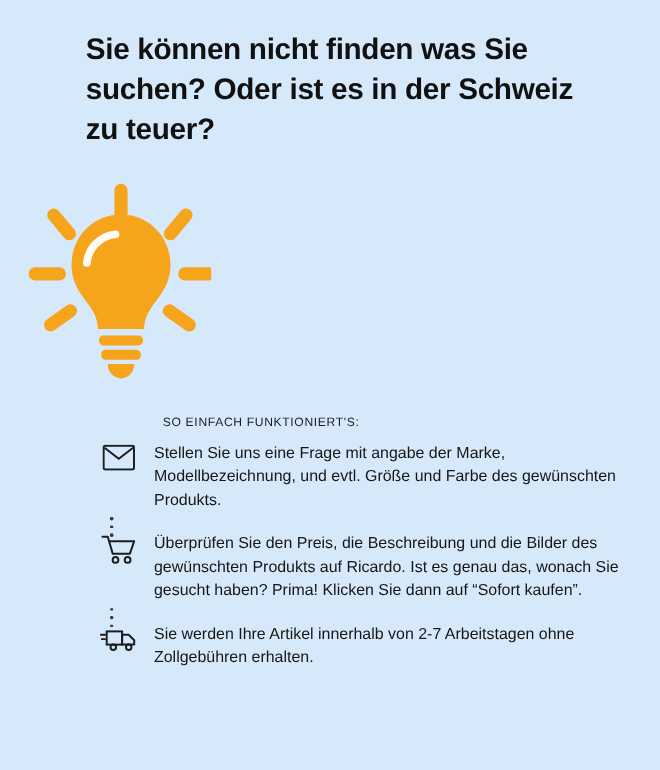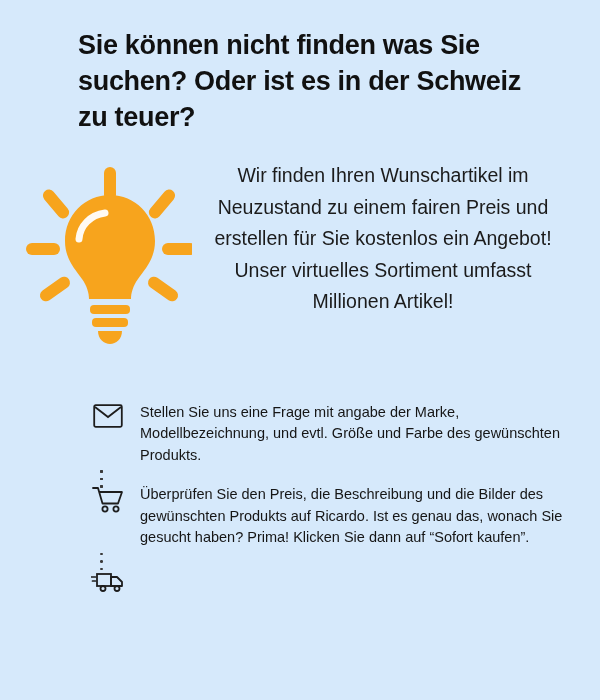--- a/index.html
+++ b/index.html
@@ -132,22 +132,22 @@
 
         <rect x="68" y="140" width="40" height="9" rx="4"></rect>
         <rect x="70" y="153" width="36" height="9" rx="4"></rect>
         <path d="M76 166 L100 166 C100 174 94 179 88 179 C82 179 76 174 76 166 Z"></path>
 
         <path d="M83 48 C 68 50 58 61 57 74" stroke="#ffffff" stroke-width="7" fill="none" stroke-linecap="round" opacity="0.95"></path>
       </g>
     </svg>
   </div>
 
-  <div class="intro">Wir finden Ihren Wunschartikel im Neuzustand zu einem fairen Preis und erstellen für Sie kostenlos ein Angebot!  Unser virtuelles Sortiment umfasst Millionen Artikel!</div>
-
+
+  <div class="steps-title">SO EINFACH FUNKTIONIERT'S:</div>
 
   <div class="steps">
 
     <div class="step step-1">
       <div class="step-icon">
         <svg width="30" height="24" viewBox="0 0 30 24" xmlns="http://www.w3.org/2000/svg">
           <rect x="1.2" y="1.2" width="27.6" height="21.6" rx="1.5" fill="none" stroke="#1d1d1d" stroke-width="1.8"></rect>
           <path d="M2 3 L15 13 L28 3" fill="none" stroke="#1d1d1d" stroke-width="1.8"></path>
         </svg>
       </div>
@@ -194,16 +194,17 @@
       <div class="step-icon">
         <svg width="34" height="24" viewBox="0 0 34 24" xmlns="http://www.w3.org/2000/svg">
           <rect x="6" y="5" width="14" height="12" fill="none" stroke="#1d1d1d" stroke-width="1.8"></rect>
           <path d="M20 8 H26 L31 13 V17 H20 Z" fill="none" stroke="#1d1d1d" stroke-width="1.8" stroke-linejoin="round"></path>
           <circle cx="12" cy="19.5" r="2.5" fill="none" stroke="#1d1d1d" stroke-width="1.8"></circle>
           <circle cx="26" cy="19.5" r="2.5" fill="none" stroke="#1d1d1d" stroke-width="1.8"></circle>
           <line x1="0.5" y1="8" x2="4.5" y2="8" stroke="#1d1d1d" stroke-width="1.7" stroke-linecap="round"></line>
           <line x1="1.5" y1="12" x2="4.5" y2="12" stroke="#1d1d1d" stroke-width="1.7" stroke-linecap="round"></line>
         </svg>
       </div>
+      <div class="step-text">Sie werden Ihre Artikel innerhalb von 2-7 Arbeitstagen ohne Zollgebühren erhalten.</div>
     </div>
 
   </div>
 </div>
 
 </body></html>

